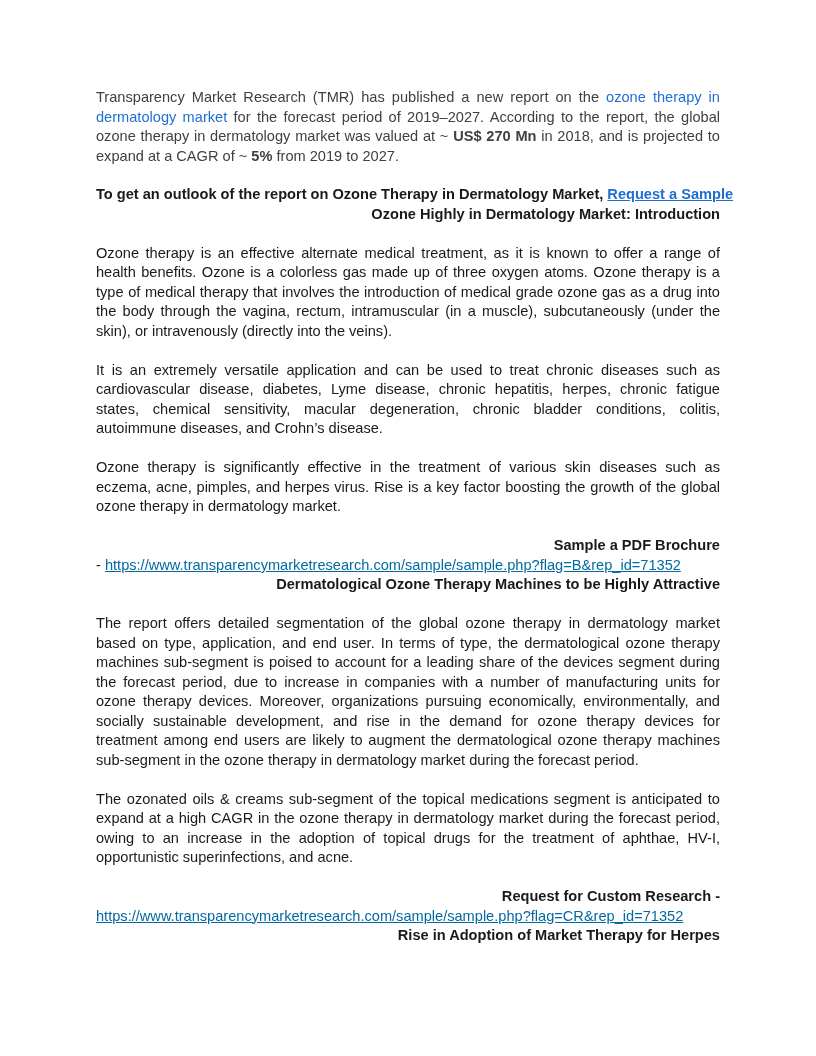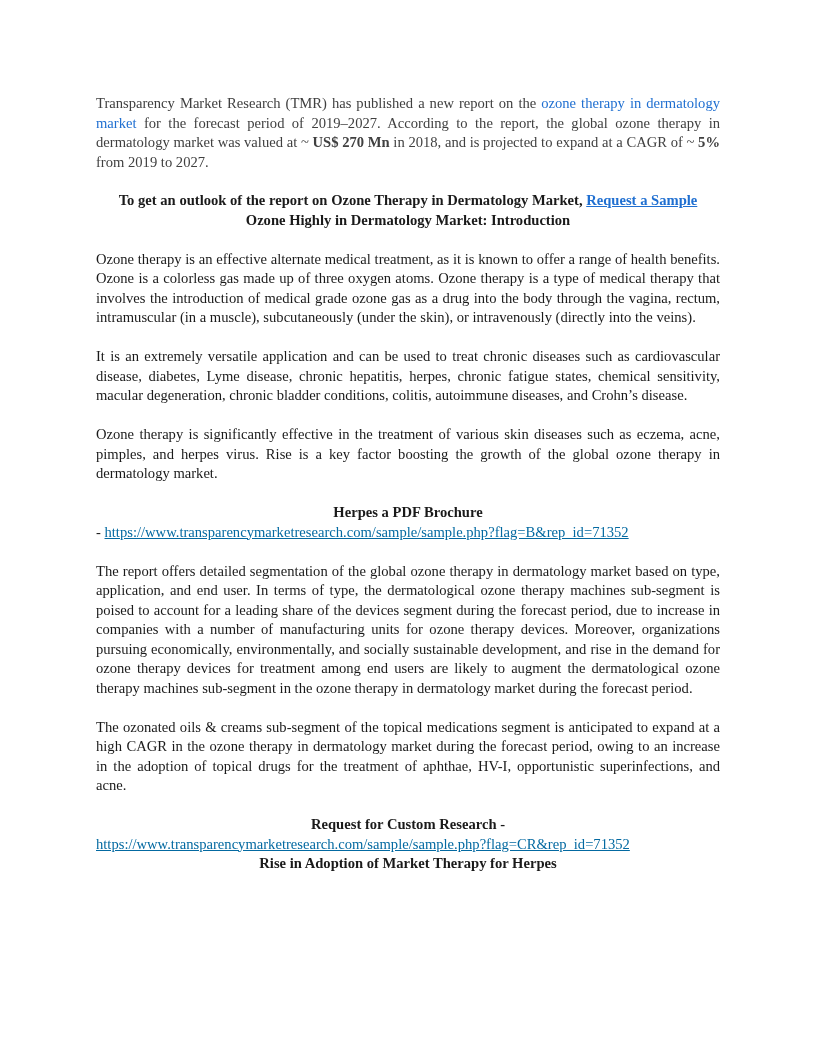--- a/index.html
+++ b/index.html
@@ -1,30 +1,30 @@
 <!DOCTYPE html>
 <html><head>
 <meta charset="utf-8">
 <style>
   html, body { margin: 0; padding: 0; background: #ffffff; }
   body { width: 816px; height: 1056px; position: relative; overflow: hidden; }
   .page {
-    position: absolute; left: 96px; top: 94px; width: 624px;
-    font-family: Liberation Serif, serif;
+    position: absolute; left: 96px; top: 88px; width: 624px;
+    font-family: Liberation Sans, sans-serif;
     font-size: 14.6px; line-height: 19.5px; color: #1a1a1a;
   }
   p { margin: 0; text-align: justify; }
   .gap { height: 19.5px; }
   .lead { color: #404040; }
   .lead-gap { height: 19px; }
   b, .bold { font-weight: bold; }
   .hl { color: #1f6fd1; }
   a.link { color: #0369a1; text-decoration: underline; }
   a.sample { color: #1f6fd1; text-decoration: underline; font-weight: bold; }
-  .heading { font-weight: bold; text-align: center; }
+  .heading { font-weight: bold; text-align: right; }
   .nowrap { white-space: nowrap; }
 </style>
 </head>
 <body>
 
 <div class="page">
 
   <p class="lead"><span>Transparency Market Research (TMR) has published a new report on the </span><a class="hl">ozone therapy in dermatology market</a><span> for the forecast period of 2019–2027. According to the report, the global ozone therapy in dermatology market was valued at ~ </span><b>US$ 270 Mn</b><span> in 2018, and is projected to expand at a CAGR of ~ </span><b>5%</b><span> from 2019 to 2027.</span></p>
 
   <div class="lead-gap"></div>
@@ -34,23 +34,24 @@
   <p class="heading">Ozone Highly in Dermatology Market: Introduction</p>
   <div class="gap"></div>
 
   <p>Ozone therapy is an effective alternate medical treatment, as it is known to offer a range of health benefits. Ozone is a colorless gas made up of three oxygen atoms. Ozone therapy is a type of medical therapy that involves the introduction of medical grade ozone gas as a drug into the body through the vagina, rectum, intramuscular (in a muscle), subcutaneously (under the skin), or intravenously (directly into the veins).</p>
   <div class="gap"></div>
   <p>It is an extremely versatile application and can be used to treat chronic diseases such as cardiovascular disease, diabetes, Lyme disease, chronic hepatitis, herpes, chronic fatigue states, chemical sensitivity, macular degeneration, chronic bladder conditions, colitis, autoimmune diseases, and Crohn’s disease.</p>
   <div class="gap"></div>
   <p>Ozone therapy is significantly effective in the treatment of various skin diseases such as eczema, acne, pimples, and herpes virus. Rise is a key factor boosting the growth of the global ozone therapy in dermatology market.</p>
   <div class="gap"></div>
 
-  <p class="heading">Herpes a PDF Brochure</p>
+  <p class="heading">Sample a PDF Brochure</p>
   <p class="nowrap"><span>- </span><a class="link">https://www.transparencymarketresearch.com/sample/sample.php?flag=B&amp;rep_id=71352</a></p>
 
+  <p class="heading">Dermatological Ozone Therapy Machines to be Highly Attractive</p>
   <div class="gap"></div>
 
   <p>The report offers detailed segmentation of the global ozone therapy in dermatology market based on type, application, and end user. In terms of type, the dermatological ozone therapy machines sub-segment is poised to account for a leading share of the devices segment during the forecast period, due to increase in companies with a number of manufacturing units for ozone therapy devices. Moreover, organizations pursuing economically, environmentally, and socially sustainable development, and rise in the demand for ozone therapy devices for treatment among end users are likely to augment the dermatological ozone therapy machines sub-segment in the ozone therapy in dermatology market during the forecast period.</p>
   <div class="gap"></div>
   <p>The ozonated oils &amp; creams sub-segment of the topical medications segment is anticipated to expand at a high CAGR in the ozone therapy in dermatology market during the forecast period, owing to an increase in the adoption of topical drugs for the treatment of aphthae, HV-I, opportunistic superinfections, and acne.</p>
   <div class="gap"></div>
 
   <p class="heading">Request for Custom Research -</p>
   <p class="nowrap"><a class="link">https://www.transparencymarketresearch.com/sample/sample.php?flag=CR&amp;rep_id=71352</a></p>
 

